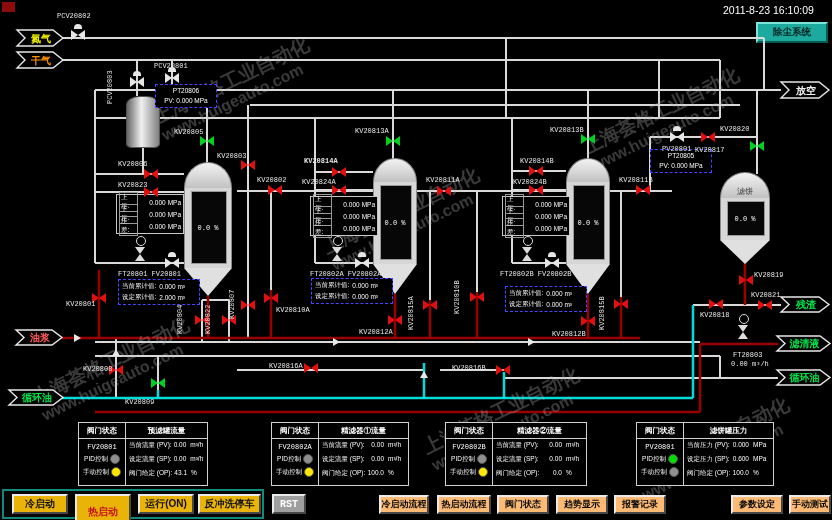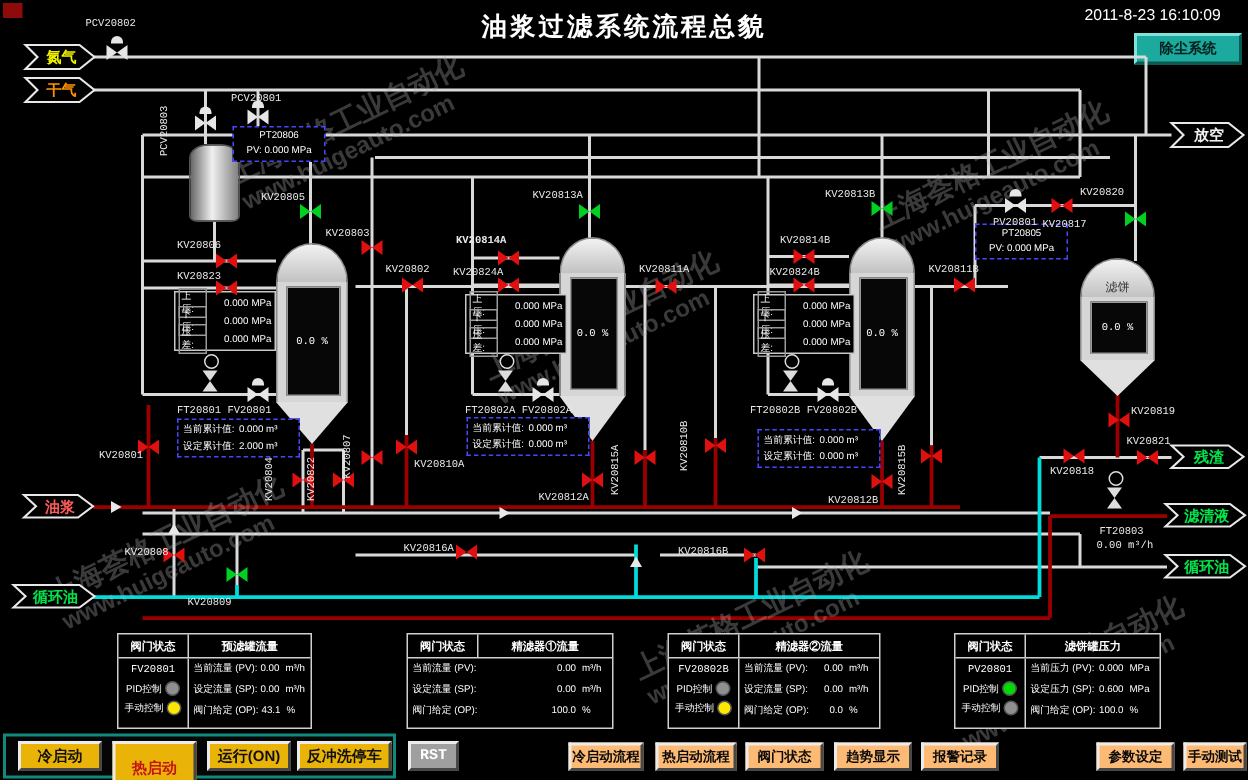--- a/index.html
+++ b/index.html
@@ -61,21 +61,20 @@
       white-space:nowrap;pointer-events:none;line-height:20px}
   .wm .w1{font-size:19px}
   .wm .w2{font-size:16px}
   .lvl{position:absolute;color:#fff;font:7px "Liberation Mono",monospace;text-align:center}
   .arw{position:absolute;width:0;height:0}
 </style>
 </head>
 <body>
 
 <div id="stage">
-  <div class="title">油浆过滤系统流程总貌</div>
   <div class="ts">2011-8-23 16:10:09</div>
   <div class="dustbtn">除尘系统</div>
 <svg width="832" height="520" style="position:absolute;left:0;top:0">
       <line x1="62" y1="38" x2="764" y2="38" stroke="#d9d9d9" stroke-width="2"></line>
       <line x1="764" y1="38" x2="764" y2="90" stroke="#d9d9d9" stroke-width="2"></line>
       <line x1="62" y1="60" x2="720" y2="60" stroke="#d9d9d9" stroke-width="2"></line>
       <line x1="720" y1="60" x2="720" y2="118" stroke="#d9d9d9" stroke-width="2"></line>
       <line x1="95" y1="90" x2="781" y2="90" stroke="#d9d9d9" stroke-width="2"></line>
       <line x1="95" y1="118" x2="720" y2="118" stroke="#d9d9d9" stroke-width="2"></line>
       <line x1="250" y1="105" x2="740" y2="105" stroke="#d9d9d9" stroke-width="2"></line>
@@ -573,20 +572,31 @@
           </div>
         </div>
       </div>
     </div>
     <div class="panel" style="left: 271px; width: 138px;">
       <div class="phead">
         <div class="ph1">阀门状态</div>
         <div class="ph2">精滤器①流量</div>
       </div>
       <div class="pbody">
+        <div class="pleft">
+          <div class="ptag">FV20802A</div>
+          <div class="pidrow">
+            <span>PID控制</span>
+            <span class="dot" style="background: rgb(143, 143, 143);"></span>
+          </div>
+          <div class="pidrow">
+            <span>手动控制</span>
+            <span class="dot" style="background: rgb(255, 232, 0);"></span>
+          </div>
+        </div>
         <div class="pright">
           <div class="prow">
             <span class="rl">当前流量 (PV):</span>
             <span class="rv">0.00</span>
             <span class="ru">m³/h</span>
           </div>
           <div class="prow">
             <span class="rl">设定流量 (SP):</span>
             <span class="rv">0.00</span>
             <span class="ru">m³/h</span>

